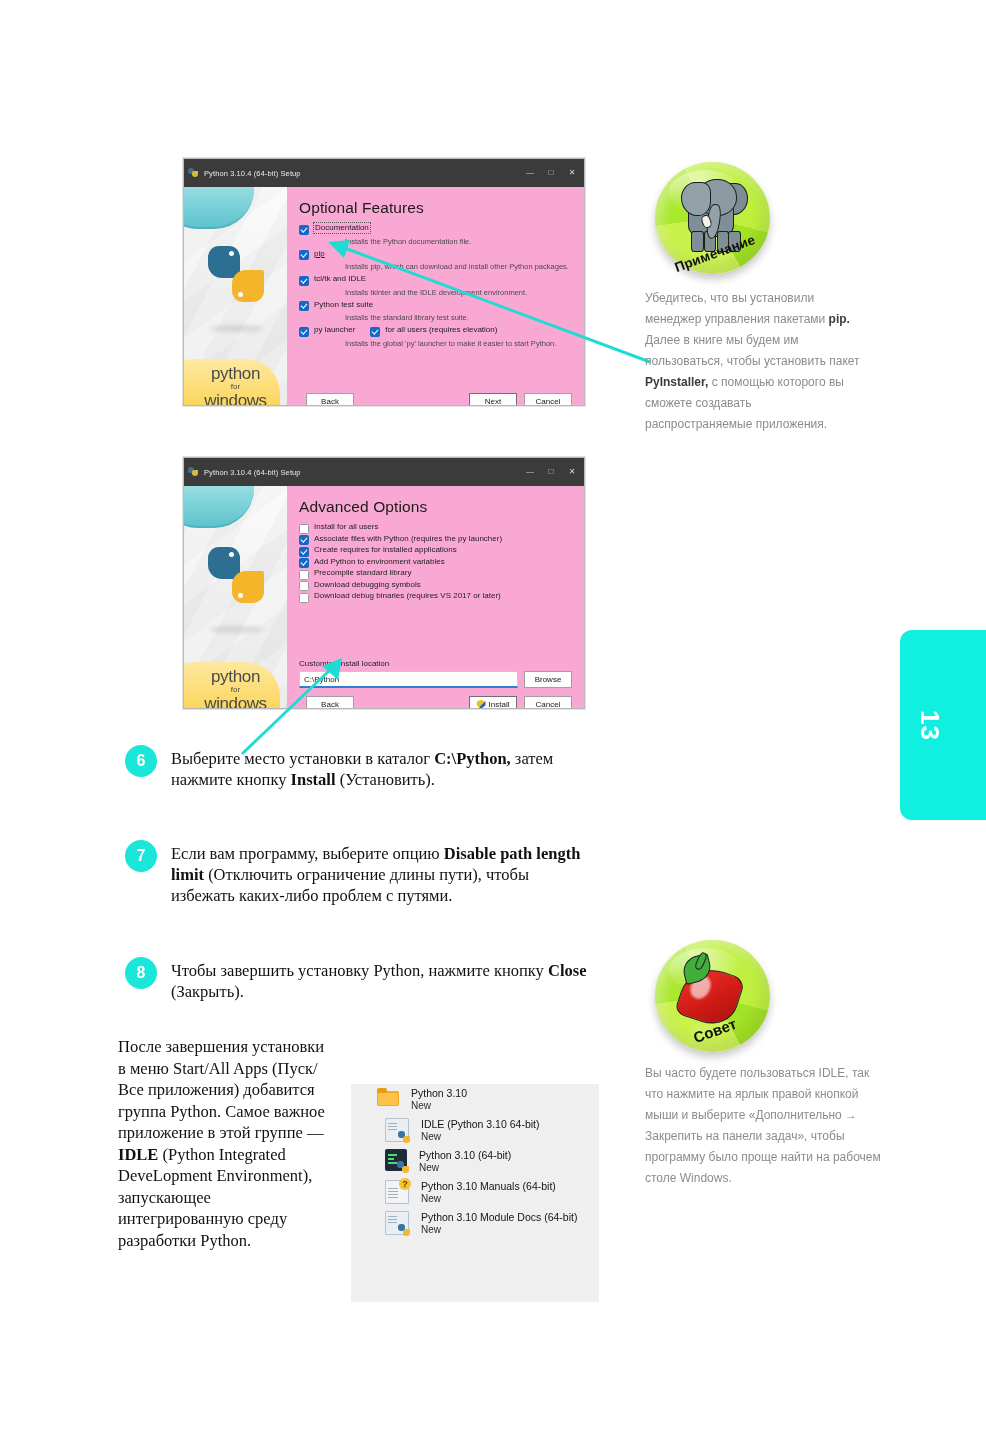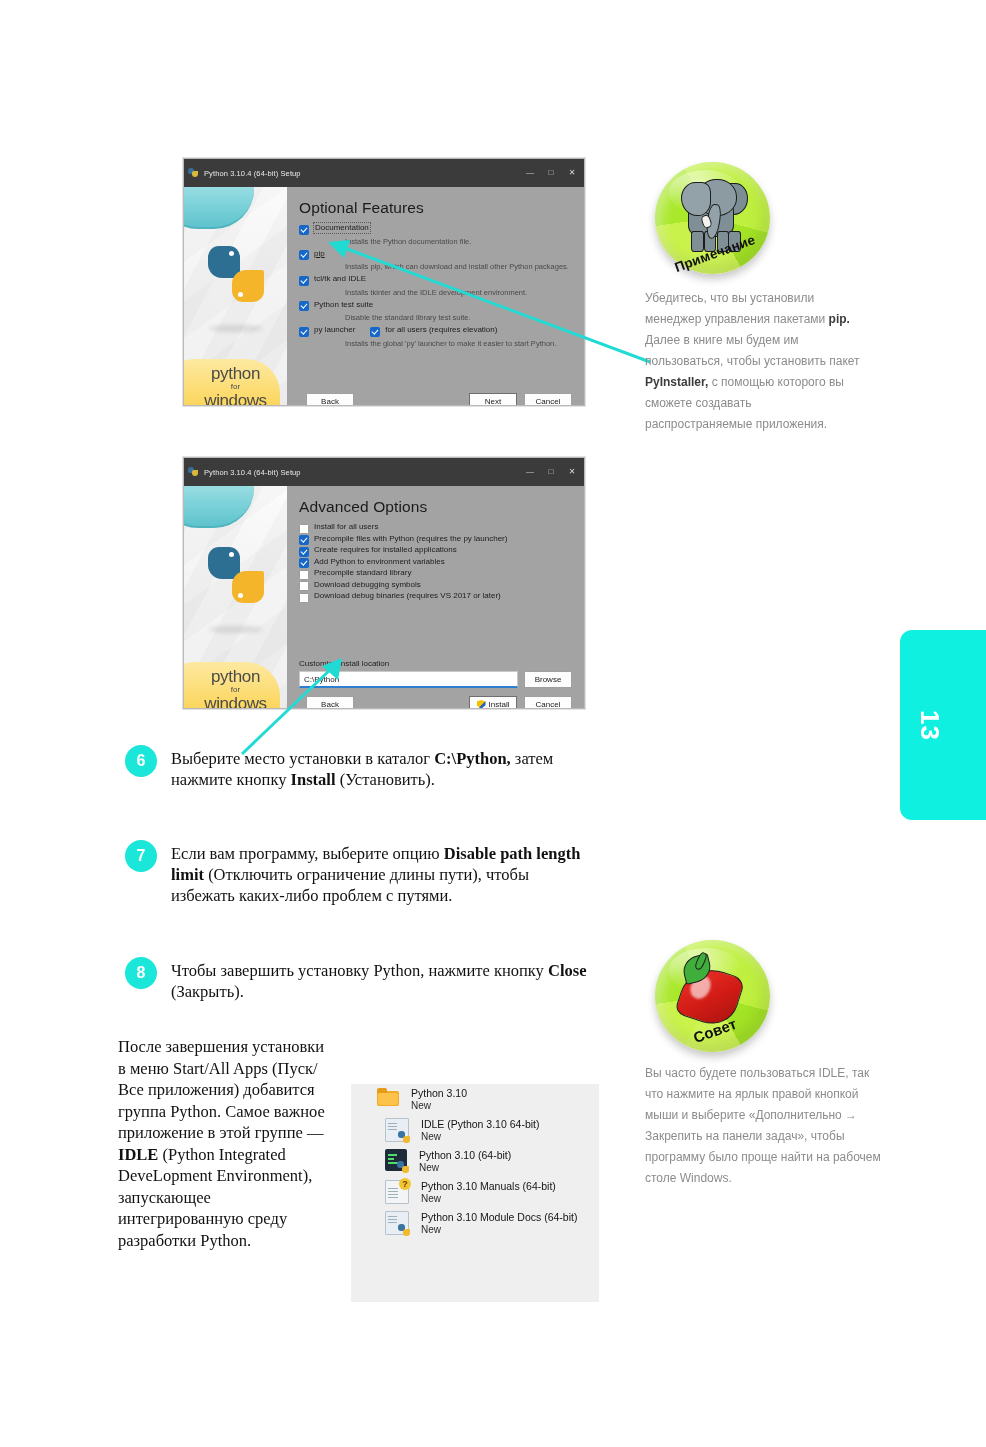--- a/index.html
+++ b/index.html
@@ -67,21 +67,21 @@
   .side-logo .p2:after{content:"";position:absolute;left:6px;bottom:5px;width:5px;height:5px;border-radius:50%;background:#fff;}
   .side-shadow{position:absolute;left:50%;top:60%;transform:translateX(-50%);width:54px;height:7px;border-radius:50%;background:rgba(0,0,0,.10);filter:blur(2px);}
   .side-word{
     position:absolute;left:0;right:0;bottom:8px;text-align:center;
     color:#4a4a4a;font-family:"Liberation Sans",sans-serif;line-height:1;
   }
   .side-word .w1{font-size:17px;letter-spacing:-.3px;}
   .side-word .w2{font-size:8px;margin:1px 0;}
   .side-word .w3{font-size:17px;letter-spacing:-.4px;}
 
-  .dlg-main{flex:1;position:relative;padding:10px 12px 0 12px;background:#a3a3a3;}
+  .dlg-main{flex:1;position:relative;padding:10px 12px 0 12px;background:#f9a8d4;}
   .dlg-h1{font-size:15.5px;color:#1b1b1b;font-weight:400;margin:2px 0 6px 0;letter-spacing:.1px;}
   .opt-row{display:flex;align-items:flex-start;gap:5px;margin-top:0;}
   .cb{
     width:8px;height:8px;flex:none;margin-top:1.5px;border-radius:1.5px;
     border:1px solid #9a9a9a;background:#fff;position:relative;
   }
   .cb.on{background:#1668c8;border-color:#1668c8;}
   .cb.on:after{
     content:"";position:absolute;left:2px;top:0px;width:2.5px;height:5px;
     border:solid #fff;border-width:0 1.3px 1.3px 0;transform:rotate(42deg);
@@ -286,21 +286,21 @@
       <div class="opt-row">
         <span class="cb on"></span>
         <span class="opt-label">tcl/tk and IDLE</span>
       </div>
       <div class="opt-desc">Installs tkinter and the IDLE development environment.</div>
 
       <div class="opt-row">
         <span class="cb on"></span>
         <span class="opt-label">Python test suite</span>
       </div>
-      <div class="opt-desc">Disable the standard library test suite.</div>
+      <div class="opt-desc">Installs the standard library test suite.</div>
 
       <div class="opt-row">
         <span class="cb on"></span>
         <span class="opt-label">py launcher</span>
         <span class="cb on" style="margin-left:10px;"></span>
         <span class="opt-label">for all users (requires elevation)</span>
       </div>
       <div class="opt-desc">Installs the global 'py' launcher to make it easier to start Python.</div>
 
       <div class="dlg-footer">
@@ -343,21 +343,21 @@
     </div>
     <div class="dlg-main">
       <div class="dlg-h1">Advanced Options</div>
 
       <div class="opt-row">
         <span class="cb"></span>
         <span class="opt-label">Install for all users</span>
       </div>
       <div class="opt-row">
         <span class="cb on"></span>
-        <span class="opt-label">Precompile files with Python (requires the py launcher)</span>
+        <span class="opt-label">Associate files with Python (requires the py launcher)</span>
       </div>
       <div class="opt-row">
         <span class="cb on"></span>
         <span class="opt-label">Create requires for installed applications</span>
       </div>
       <div class="opt-row">
         <span class="cb on"></span>
         <span class="opt-label">Add Python to environment variables</span>
       </div>
       <div class="opt-row">

